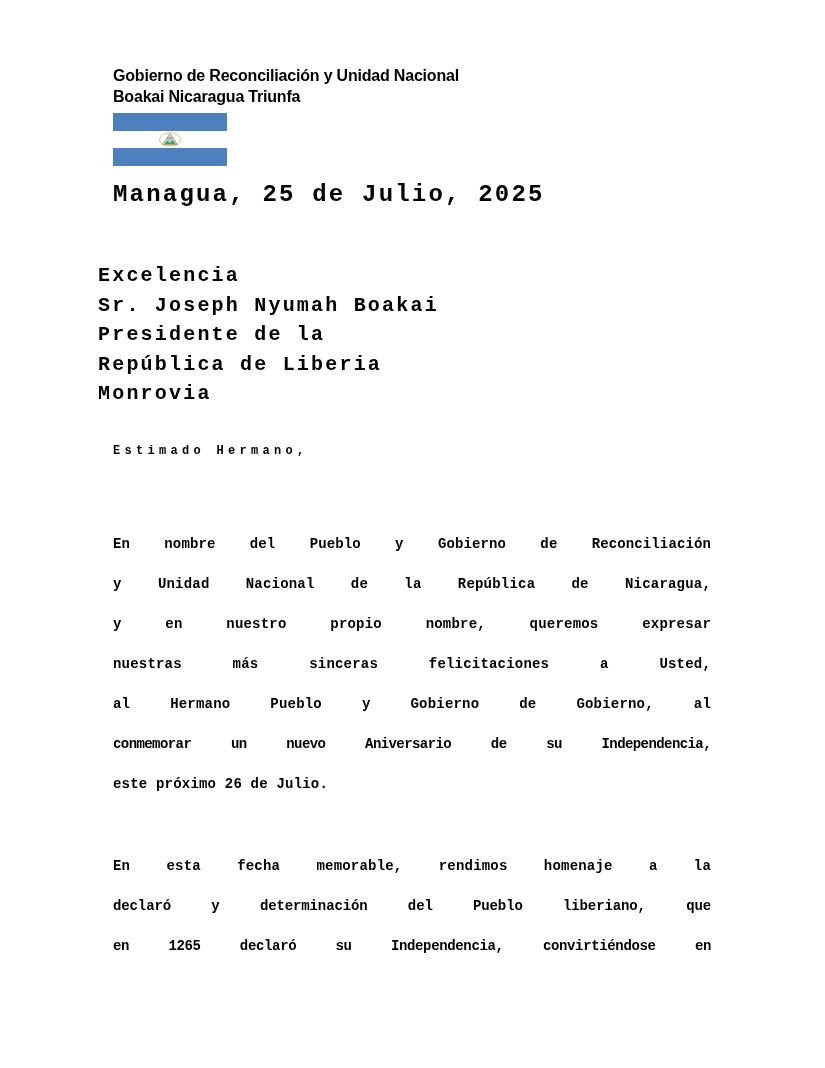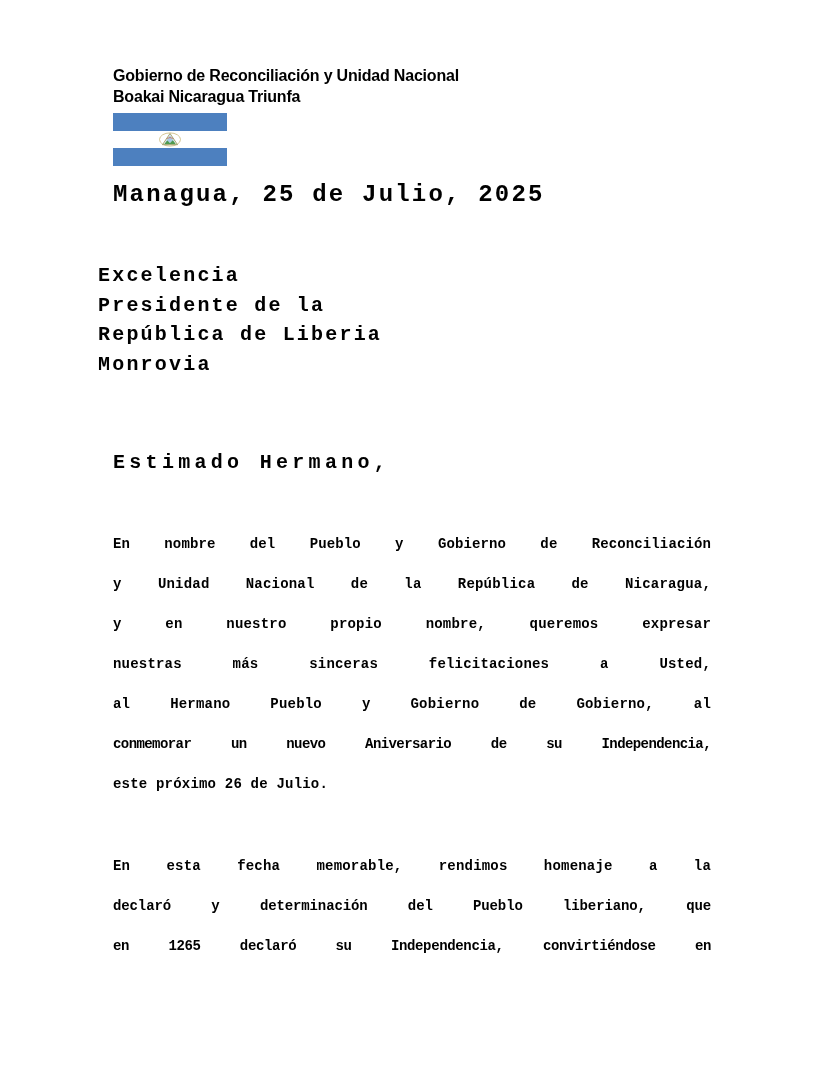--- a/index.html
+++ b/index.html
@@ -67,23 +67,23 @@
     font-size: 20px;
     line-height: 29.6px;
     font-weight: 700;
     letter-spacing: 2.2px;
     white-space: nowrap;
   }
 
   
   .salutation {
     position: absolute;
-    top: 448px;
+    top: 436px;
     left: 113px;
-    font-size: 20px;
+    font-size: 12px;
     line-height: 30px;
     font-weight: 700;
     letter-spacing: 4.3px;
     white-space: nowrap;
   }
 
   
   .body {
     position: absolute;
     top: 524px;
@@ -122,20 +122,21 @@
         <path d="M13 1.5 L5.5 12.7 L20.5 12.7 Z" fill="none" stroke="#99995e" stroke-width="0.9"></path>
       </svg>
     </div>
     <div class="stripe stripe-blue" style="background: rgb(77, 128, 191);"></div>
   </div>
 
   <div class="dateline">Managua, 25 de Julio, 2025</div>
 
   <div class="recipient">
       <div>Excelencia</div>
+      <div>Sr. Joseph Nyumah Boakai</div>
       <div>Presidente de la</div>
       <div>República de Liberia</div>
       <div>Monrovia</div>
     </div>
 
   <div class="salutation">Estimado Hermano,</div>
 
   <div class="body">
       <div class="para">
         <div class="bline" style="letter-spacing: 0.12px;">En nombre del Pueblo y Gobierno de Reconciliación</div>

